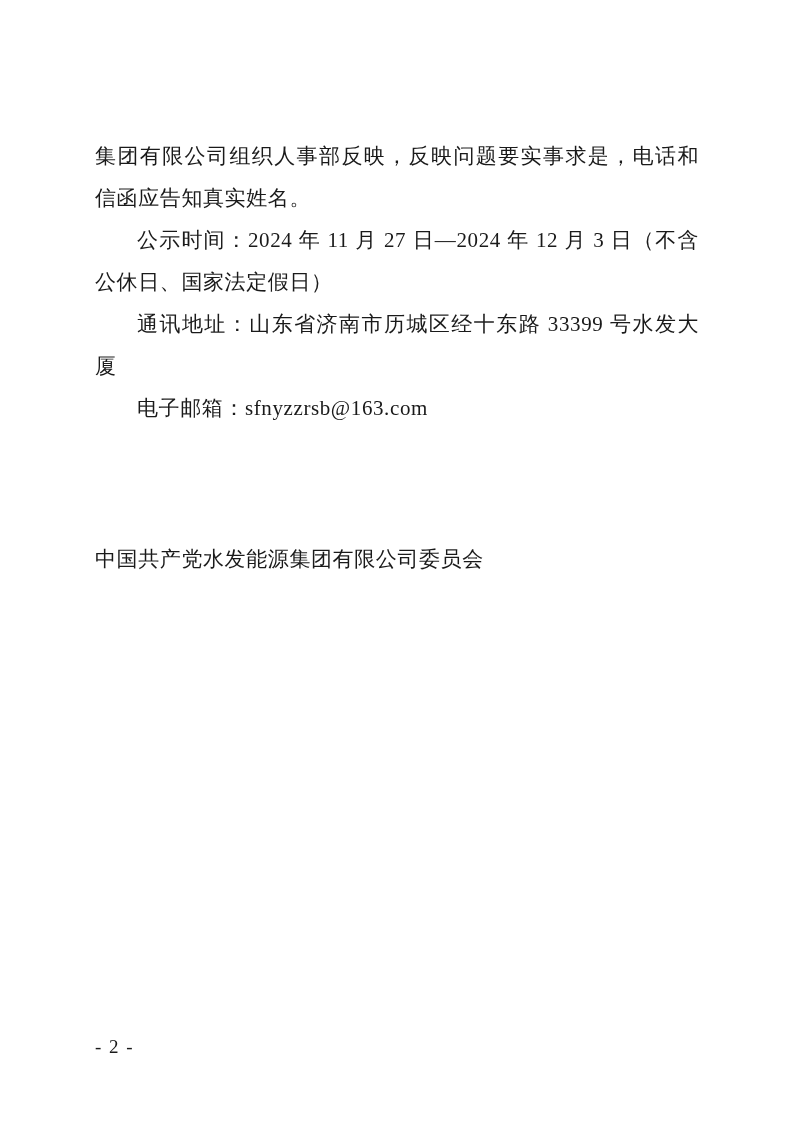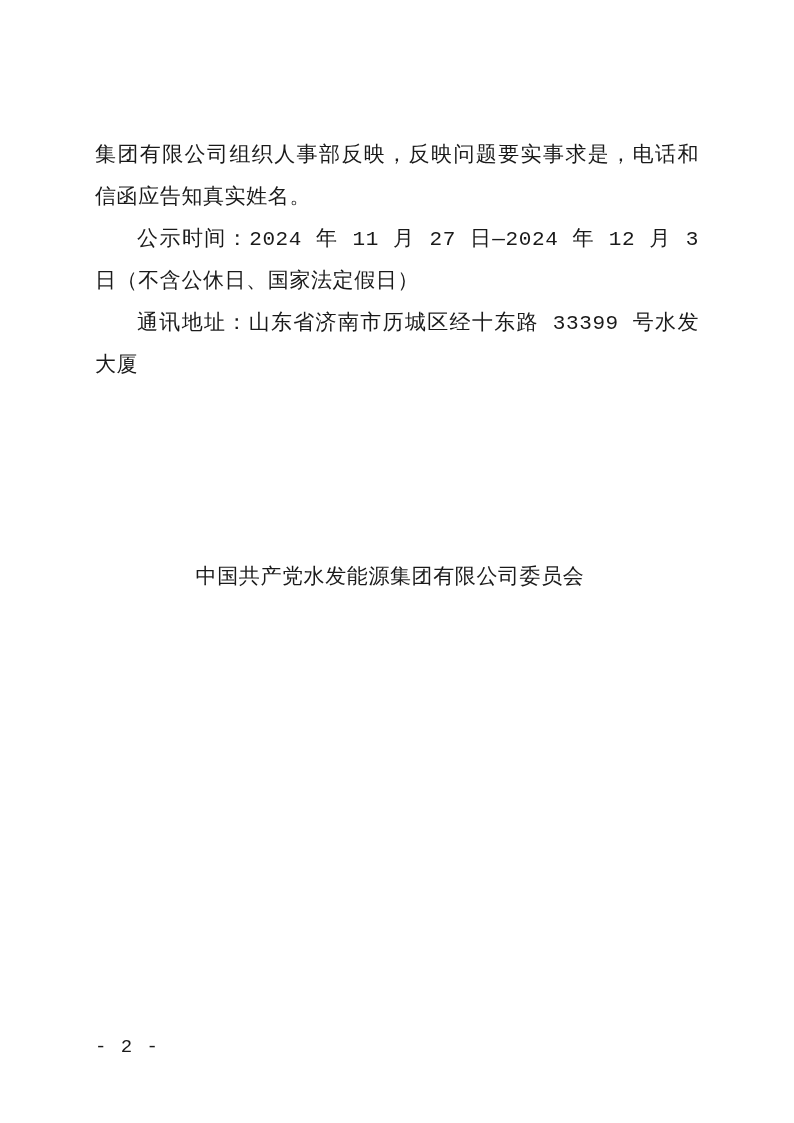--- a/index.html
+++ b/index.html
@@ -15,21 +15,20 @@
     color: #1a1a1a;
     overflow: hidden;
   }
   .page {
     position: absolute;
     left: 0;
     top: 0;
     width: 633px;
     height: 1123px;
     box-sizing: border-box;
-    font-family: Liberation Mono, monospace;
   }
   .body-block {
     position: absolute;
     left: 95px;
     top: 135px;
     width: 604px;
   }
   .para {
     font-size: 21px;
     line-height: 42px;
@@ -38,23 +37,23 @@
     text-justify: inter-ideograph;
     margin: 0;
     white-space: pre-wrap;
   }
   .indent {
     text-indent: 42px;
   }
   .sign-block {
     position: absolute;
     left: 95px;
-    top: 557px;
+    top: 538px;
     width: 604px;
-    text-align: center;
+    text-align: left;
   }
   .sign-line {
     font-size: 21px;
     line-height: 42px;
     letter-spacing: 0.6px;
     margin: 0;
     padding-right: 14px;
   }
   .sign-date {
     font-size: 21px;
@@ -74,20 +73,21 @@
 </style>
 </head>
 <body>
 
 <div class="page">
 
   <div class="body-block">
     <p class="para">集团有限公司组织人事部反映，反映问题要实事求是，电话和信函应告知真实姓名。</p>
     <p class="para indent">公示时间：2024 年 11 月 27 日—2024 年 12 月 3 日（不含公休日、国家法定假日）</p>
     <p class="para indent">通讯地址：山东省济南市历城区经十东路 33399 号水发大厦</p>
+    <p class="para indent">电子邮箱：sfnyzzrsb@163.com</p>
   </div>
 
   <div class="sign-block">
     <p class="sign-line">中国共产党水发能源集团有限公司委员会</p>
   </div>
 
   <div class="page-number">- 2 -</div>
 
 </div>
 

